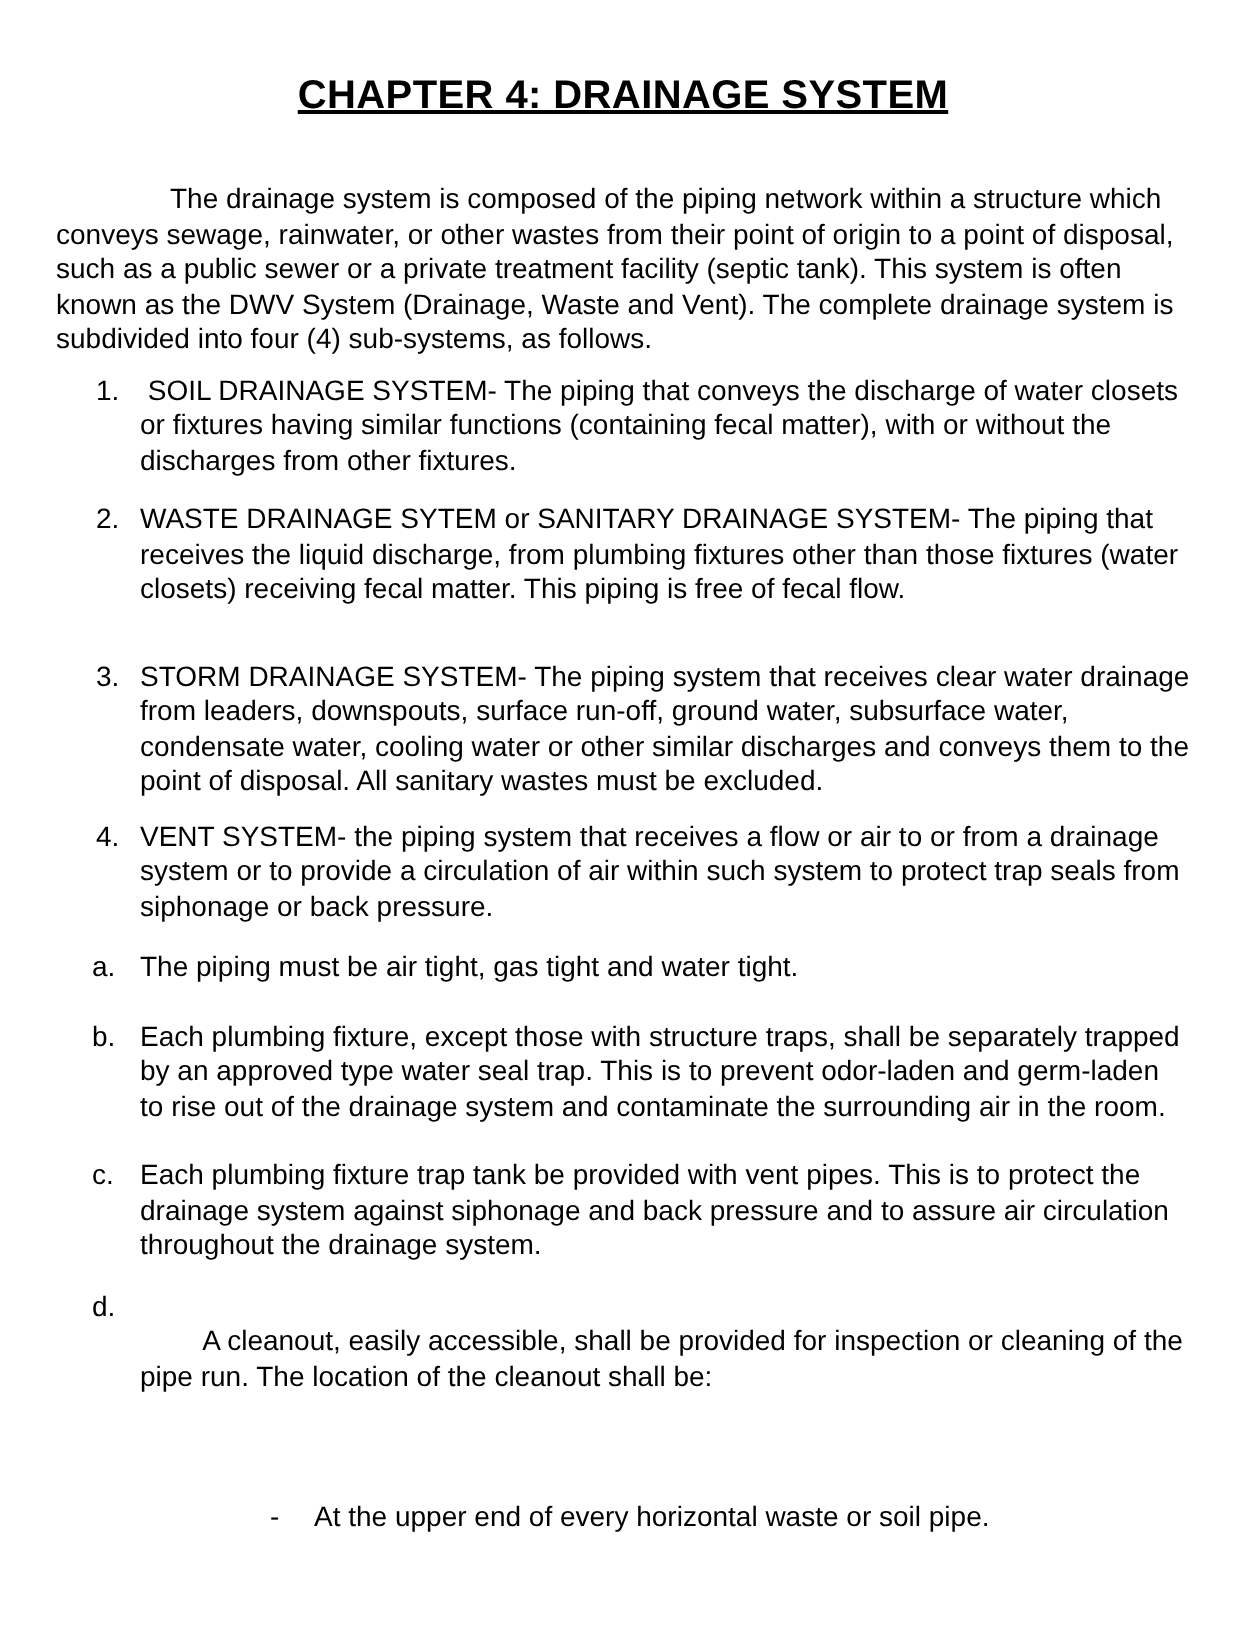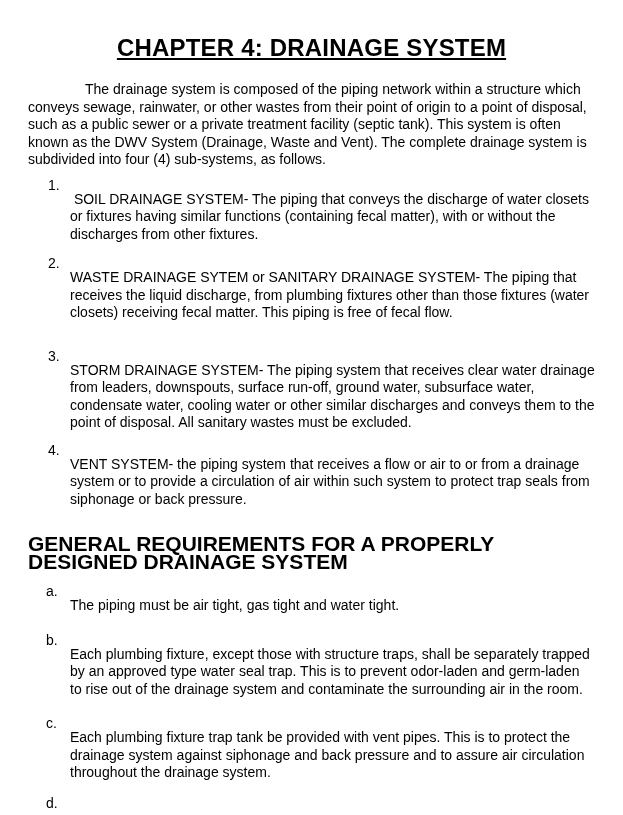--- a/index.html
+++ b/index.html
@@ -13,33 +13,33 @@
     overflow: hidden;
   }
   .page {
     width: 623px;
     height: 815px;
     padding: 37px 28px 0 28px;
   }
   .doc-title {
     text-align: center;
     font-weight: bold;
-    font-size: 24px;
+    font-size: 20px;
     line-height: 22px;
     text-decoration: underline;
     letter-spacing: 0.2px;
   }
   .intro {
-    margin-top: 22px;
+    margin-top: 32px;
     text-indent: 57px;
   }
   .olist { margin-left: 20px; }
   .item { display: flex; }
   .item .marker { flex: none; width: 22px; }
-  .item .item-text { flex: 1; white-space: pre-wrap; margin-top: 14px; }
+  .item .item-text { flex: 1; white-space: pre-wrap; }
   .num-item-1 { margin-top: 8px; }
   .num-item-2 { margin-top: 12px; }
   .num-item-3 { margin-top: 26px; }
   .num-item-4 { margin-top: 10px; }
   .section-heading {
     margin-top: 27px;
     font-weight: bold;
   }
   .alist { margin-left: 18px; }
   .alist .marker { width: 24px; }
@@ -73,38 +73,38 @@
     <div class="item num-item-3">
       <span class="marker">3.</span>
       <span class="item-text">STORM DRAINAGE SYSTEM- The piping system that receives clear water drainage from leaders, downspouts, surface run-off, ground water, subsurface water, condensate water, cooling water or other similar discharges and conveys them to the point of disposal. All sanitary wastes must be excluded.</span>
     </div>
     <div class="item num-item-4">
       <span class="marker">4.</span>
       <span class="item-text">VENT SYSTEM- the piping system that receives a flow or air to or from a drainage system or to provide a circulation of air within such system to protect trap seals from siphonage or back pressure.</span>
     </div>
   </div>
 
-  <h2 class="section-heading">GENERAL REQUIREMENTS FOR A PROPERLY DESIGNED DRAINAGE SYSTEM</h2>
 
   <div class="alist">
     <div class="item let-item-a">
       <span class="marker">a.</span>
       <span class="item-text">The piping must be air tight, gas tight and water tight.</span>
     </div>
     <div class="item let-item-b">
       <span class="marker">b.</span>
       <span class="item-text">Each plumbing fixture, except those with structure traps, shall be separately trapped by an approved type water seal trap. This is to prevent odor-laden and germ-laden to rise out of the drainage system and contaminate the surrounding air in the room.</span>
     </div>
     <div class="item let-item-c">
       <span class="marker">c.</span>
       <span class="item-text">Each plumbing fixture trap tank be provided with vent pipes. This is to protect the drainage system against siphonage and back pressure and to assure air circulation throughout the drainage system.</span>
     </div>
     <div class="item let-item-d">
       <span class="marker">d.</span>
       <span class="item-text">
+        <span>A cleanout, easily accessible, shall be provided for inspection or cleaning of the pipe run. The location of the cleanout shall be:</span>
         <span class="sub-list" style="display:block;">
           <span class="sub-item">
             <span class="dash">-</span>
             <span class="sub-text">At the upper end of every horizontal waste or soil pipe.</span>
           </span>
           
         </span>
       </span>
     </div>
   </div>

